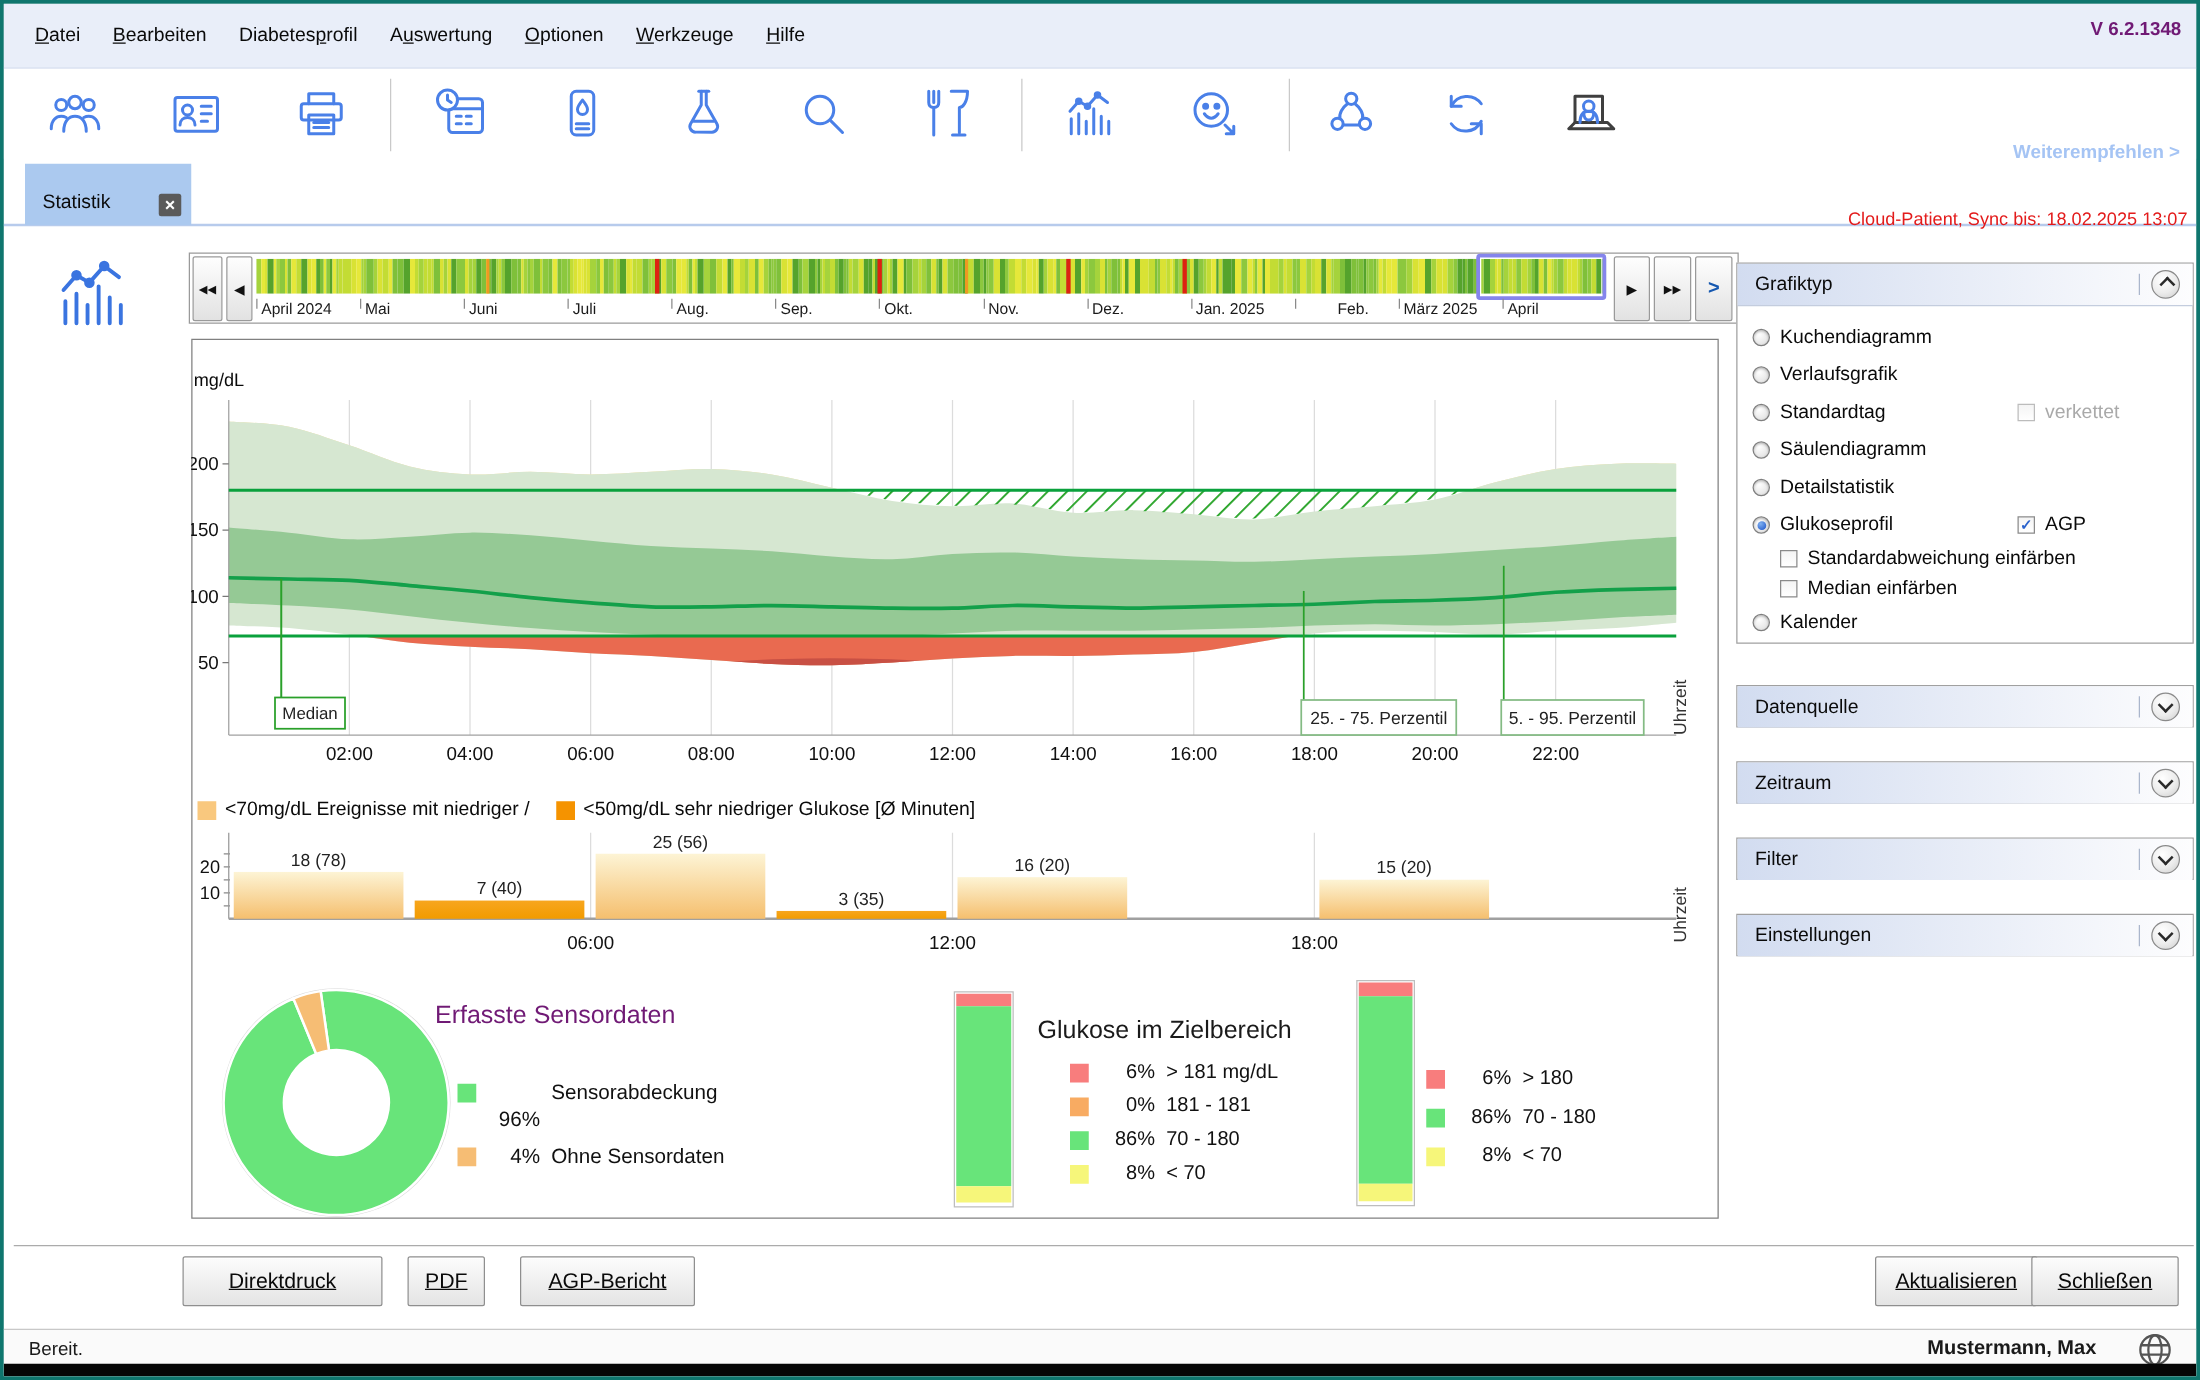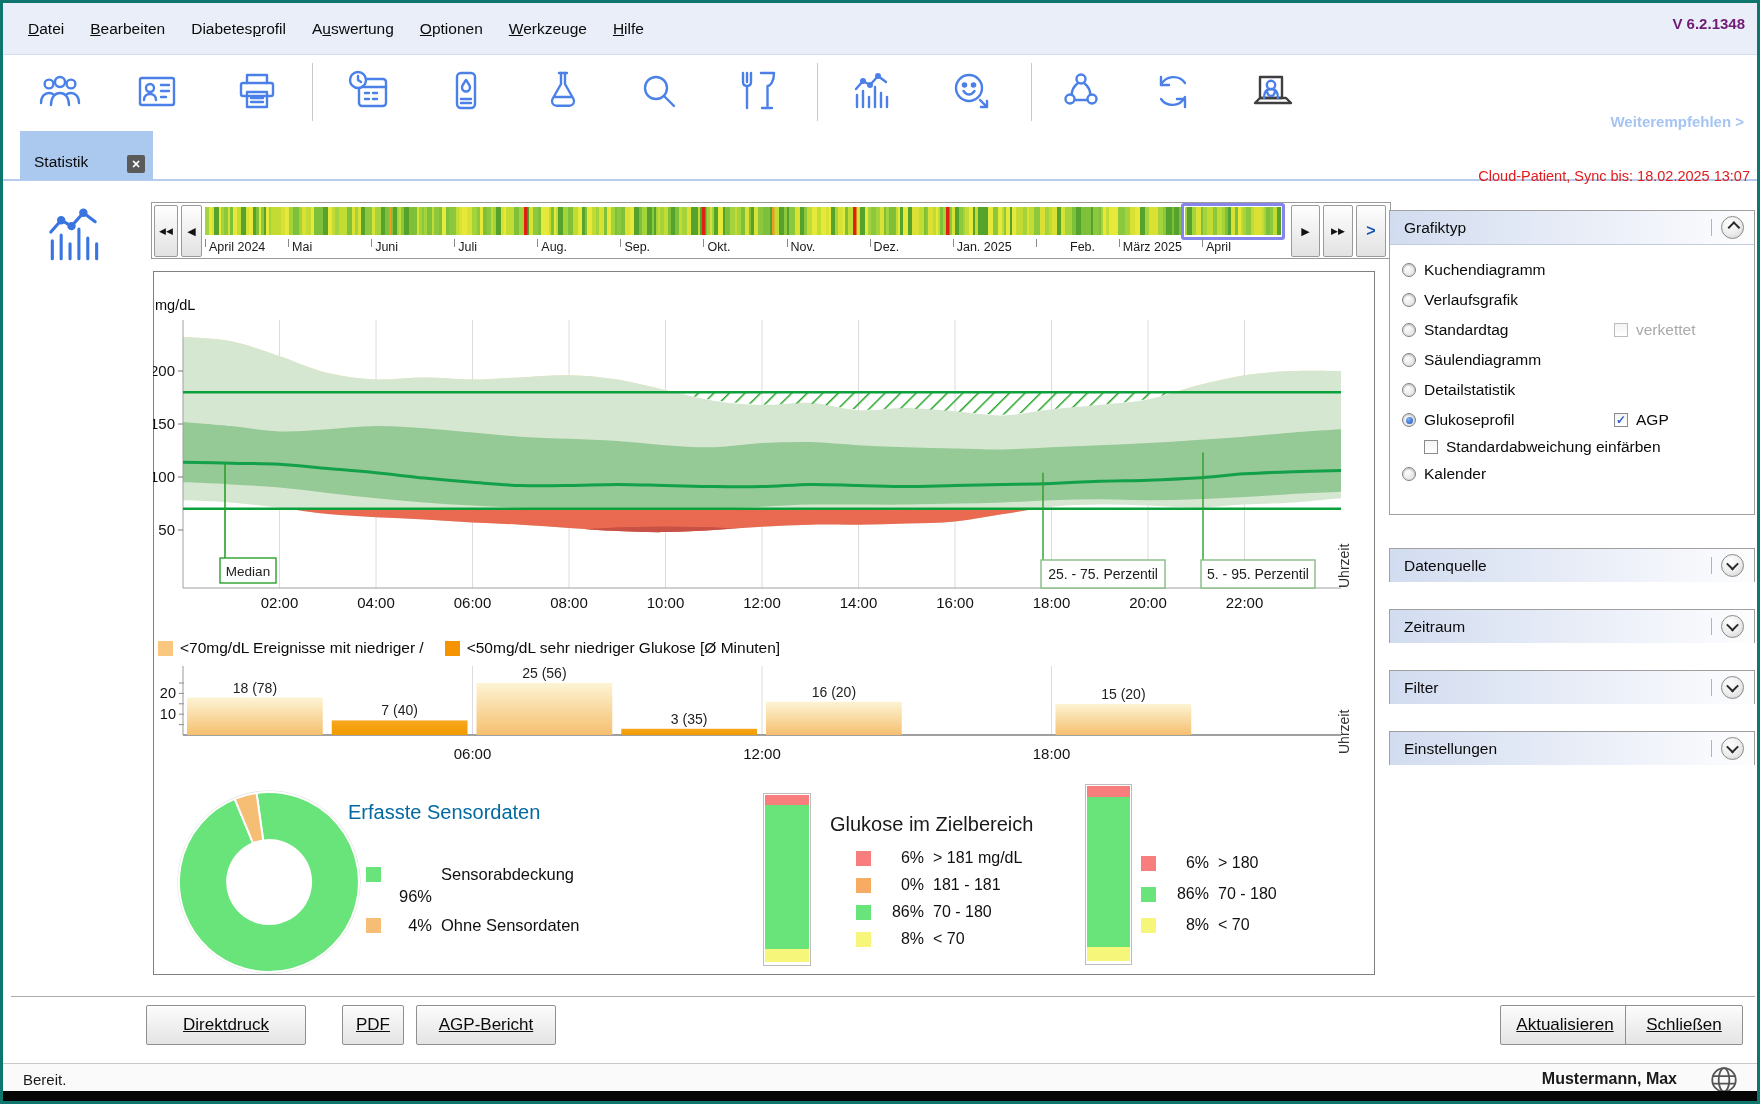--- a/index.html
+++ b/index.html
@@ -33,21 +33,21 @@
   .tl-tick{position:absolute;top:236px;width:1px;height:8px;background:#8a8a8a;}
   .chev-right{color:#1558b0;font-weight:bold;font-size:16px;}
   
   .stats-logo{position:absolute;left:30px;top:198px;}
   
   .panel{position:absolute;left:150px;top:268px;width:1222px;height:704px;border:1.5px solid #808080;background:#fff;box-sizing:border-box;}
   .chart-title{position:absolute;left:170px;top:273px;font-size:16.5px;color:#0a0a0a;}
   .ylab{position:absolute;left:152px;top:294px;font-size:14.5px;color:#0a0a0a;}
   .legend-low{position:absolute;left:155px;top:636px;display:flex;align-items:center;gap:7px;font-size:15.5px;color:#0a0a0a;}
   .legend-low .sw{width:15px;height:15px;display:inline-block;}
-  .donut-title{position:absolute;left:345px;top:798px;font-size:20px;color:#0369a1;}
+  .donut-title{position:absolute;left:345px;top:798px;font-size:20px;color:#701a75;}
   .tir-title{position:absolute;left:827px;top:810px;font-size:20px;color:#1a1a1a;}
   .lg-col{position:absolute;display:flex;flex-direction:column;}
   .lg-row{display:flex;align-items:center;gap:9px;}
   .sw{width:15px;height:15px;flex:0 0 auto;}
   .lg-pct{text-align:right;flex:0 0 auto;}
   .lg-lab{white-space:nowrap;}
   #legend-donut{left:363px;top:840px;font-size:16.5px;gap:10px;}
   #legend-tir1{left:853px;top:846px;font-size:16px;gap:9px;}
   #legend-tir2{left:1138px;top:851px;font-size:16px;gap:13px;}
   .stack{position:absolute;border:1px solid #bdbdbd;background:#fff;padding:1px;box-sizing:border-box;display:flex;flex-direction:column;}
@@ -743,21 +743,21 @@
       </div>
       <div class="lg-row">
         <span class="sw" style="background: rgb(246, 246, 122);"></span>
         <span class="lg-pct" style="width: 44px;">8%</span>
         <span class="lg-lab">&lt; 70</span>
       </div>
     </div>
 
   <div class="hr-full"></div>
   <div class="btn" style="left:143px;width:160px;">Direktdruck</div>
-  <div class="btn" style="left:339px;width:62px;">PDF</div>
+  <div class="btn" style="left:323px;width:62px;">PDF</div>
   <div class="btn" style="left:413px;width:140px;">AGP-Bericht</div>
   <div class="btn" style="left:1497px;width:130px;">Aktualisieren</div>
   <div class="btn" style="left:1622px;width:118px;">Schließen</div>
 
   <div class="statusbar"></div>
   <div class="status-left">Bereit.</div>
   <div class="status-user">Mustermann, Max</div>
   <div class="globe">
     <svg width="32" height="32" viewBox="0 0 30 30" style="stroke:#555;fill:none;stroke-width:1.7;">
       <circle cx="15" cy="14" r="11"></circle>
@@ -806,20 +806,24 @@
             <span class="opt-label">Glukoseprofil</span>
             <span class="extra">
               <span class="cb">✓</span>
               <span class="opt-label">AGP</span>
             </span>
           </div>
           <div class="opt-row sub">
             <span class="cb"></span>
             <span class="opt-label">Standardabweichung einfärben</span>
           </div>
+          <div class="opt-row sub">
+            <span class="cb"></span>
+            <span class="opt-label">Median einfärben</span>
+          </div>
           <div class="opt-row">
             <span class="radio"></span>
             <span class="opt-label">Kalender</span>
           </div>
         </div>
       </div>
       <div class="sb-panel" style="top: 545px; height: 34px;">
         <div class="sb-header">
           <span class="sb-title">Datenquelle</span>
           <span class="hdr-div"></span>

